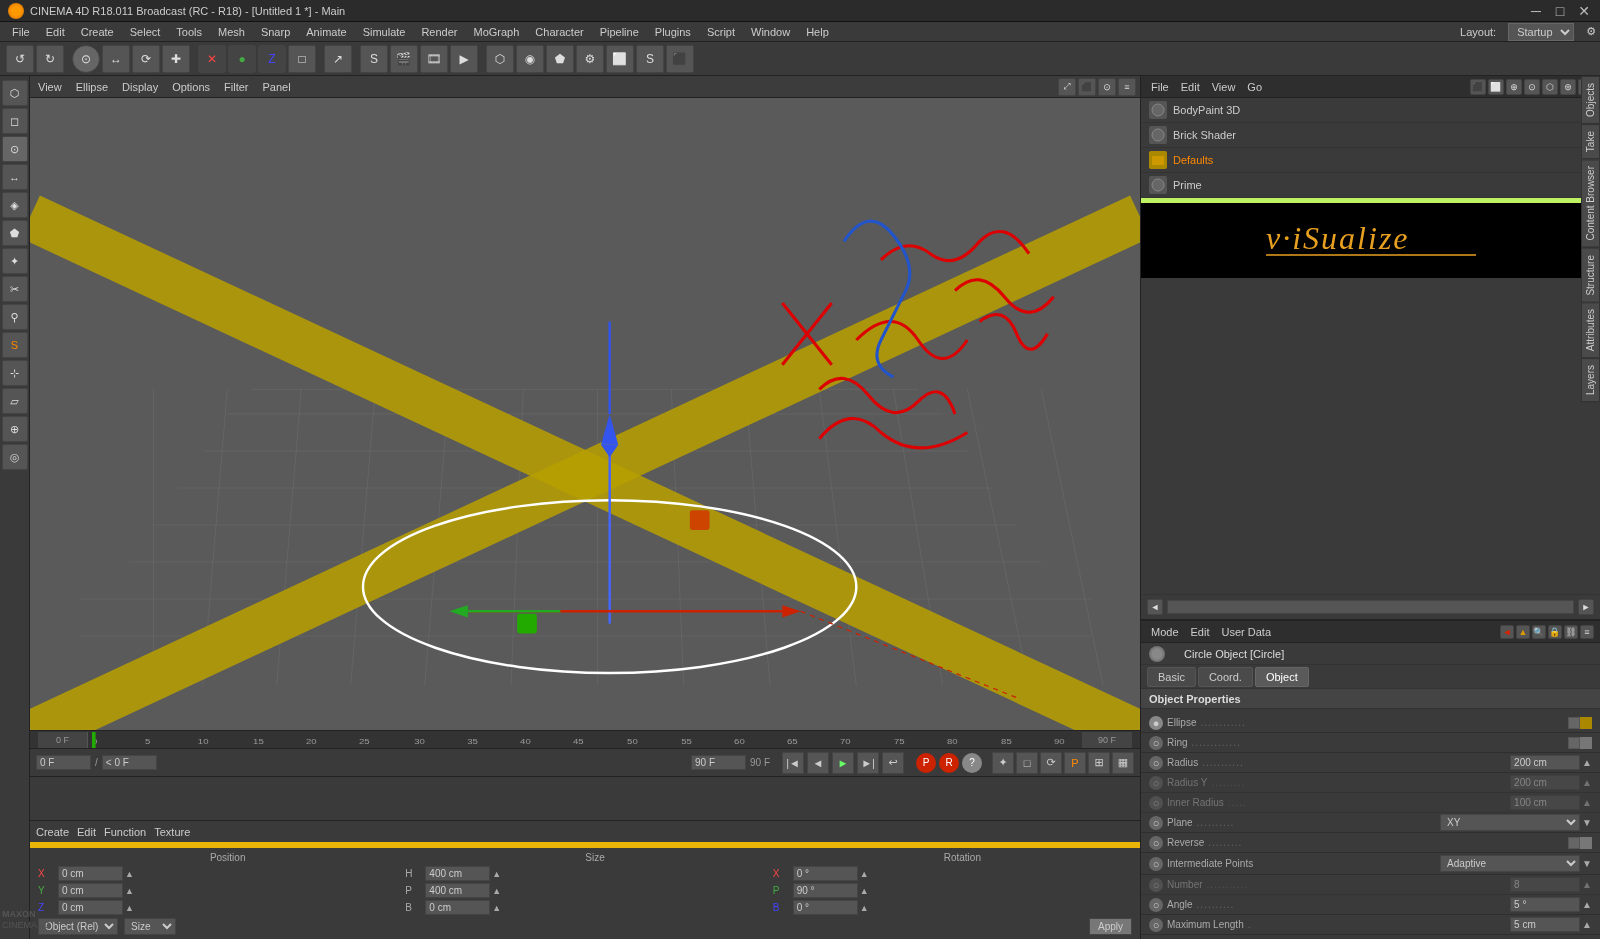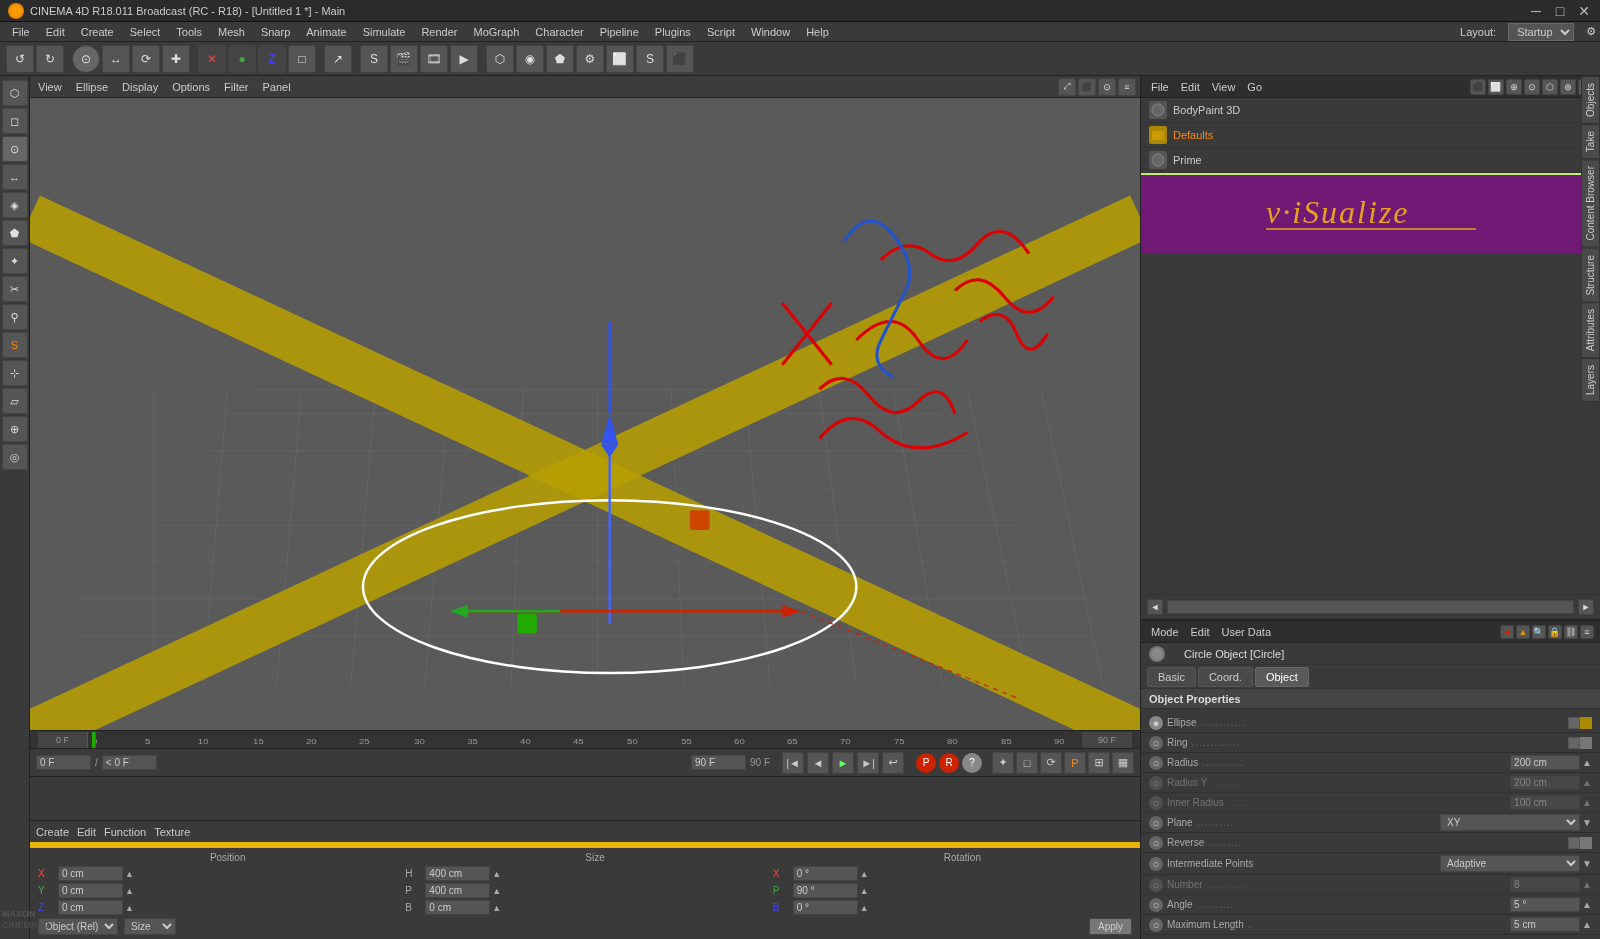--- a/index.html
+++ b/index.html
@@ -65,21 +65,21 @@
     #rp-header .rp-menu { font-size: 11px; color: #ccc; cursor: pointer; padding: 2px 4px; }
 
     
     #cb-area { flex: 1; overflow-y: auto; background: #3a3a3a; min-height: 0; }
     .cb-item { display: flex; align-items: center; padding: 3px 8px; cursor: pointer; border-bottom: 1px solid #333; }
     .cb-item .cb-icon { width: 18px; height: 18px; margin-right: 6px; border-radius: 2px; flex-shrink: 0; display: flex; align-items: center; justify-content: center; font-size: 11px; }
     .cb-item .cb-label { font-size: 11px; color: #ccc; }
     .cb-item.active .cb-label { color: #ff8800; }
 
     
-    #viz-area { height: 80px; background: #701a75; border-top: 2px solid #bef264; display: flex; align-items: center; justify-content: center; padding: 8px; }
+    #viz-area { height: 80px; background: #000000; border-top: 5px solid #bef264; display: flex; align-items: center; justify-content: center; padding: 8px; }
     #viz-text { font-size: 28px; color: #e8a020; font-style: italic; position: relative; }
 
     
     #attr-panel { background: #3a3a3a; border-top: 1px solid #222; }
     #attr-header { height: 22px; background: #2e2e2e; display: flex; align-items: center; padding: 0 6px; gap: 4px; border-bottom: 1px solid #222; }
     #attr-header .ah-menu { font-size: 11px; color: #ccc; cursor: pointer; padding: 2px 4px; }
     #attr-obj-title { height: 22px; background: #3a3a3a; display: flex; align-items: center; padding: 0 8px; gap: 19px; border-bottom: 1px solid #333; }
     #attr-obj-icon { width: 16px; height: 16px; background: radial-gradient(circle, #888 40%, #555 100%); border-radius: 50%; flex-shrink: 0; }
     #attr-obj-name { font-size: 11px; color: #ddd; }
     #attr-tabs { height: 24px; display: flex; align-items: center; background: #3a3a3a; padding: 0 6px; gap: 2px; border-bottom: 1px solid #333; }
@@ -489,20 +489,28 @@
 
     <div id="cb-area">
       <div class="cb-item">
         <div class="cb-icon" style="background:#555;">
           <svg width="14" height="14" viewBox="0 0 14 14">
               <circle cx="7" cy="7" r="6" fill="#666" stroke="#888" stroke-width="1"></circle>
             </svg>
         </div>
         <span class="cb-label">BodyPaint 3D</span>
       </div>
+      <div class="cb-item">
+        <div class="cb-icon" style="background:#555;">
+          <svg width="14" height="14" viewBox="0 0 14 14">
+              <circle cx="7" cy="7" r="6" fill="#666" stroke="#888" stroke-width="1"></circle>
+            </svg>
+        </div>
+        <span class="cb-label">Brick Shader</span>
+      </div>
       <div class="cb-item active">
         <div class="cb-icon" style="background:#aa8800;">
           <svg width="14" height="14" viewBox="0 0 14 14">
               <rect x="1" y="3" width="12" height="9" fill="#cc9900" rx="1"></rect>
             </svg>
         </div>
         <span class="cb-label" style="color:#ff8800;">Defaults</span>
       </div>
       <div class="cb-item">
         <div class="cb-icon" style="background:#555;">

